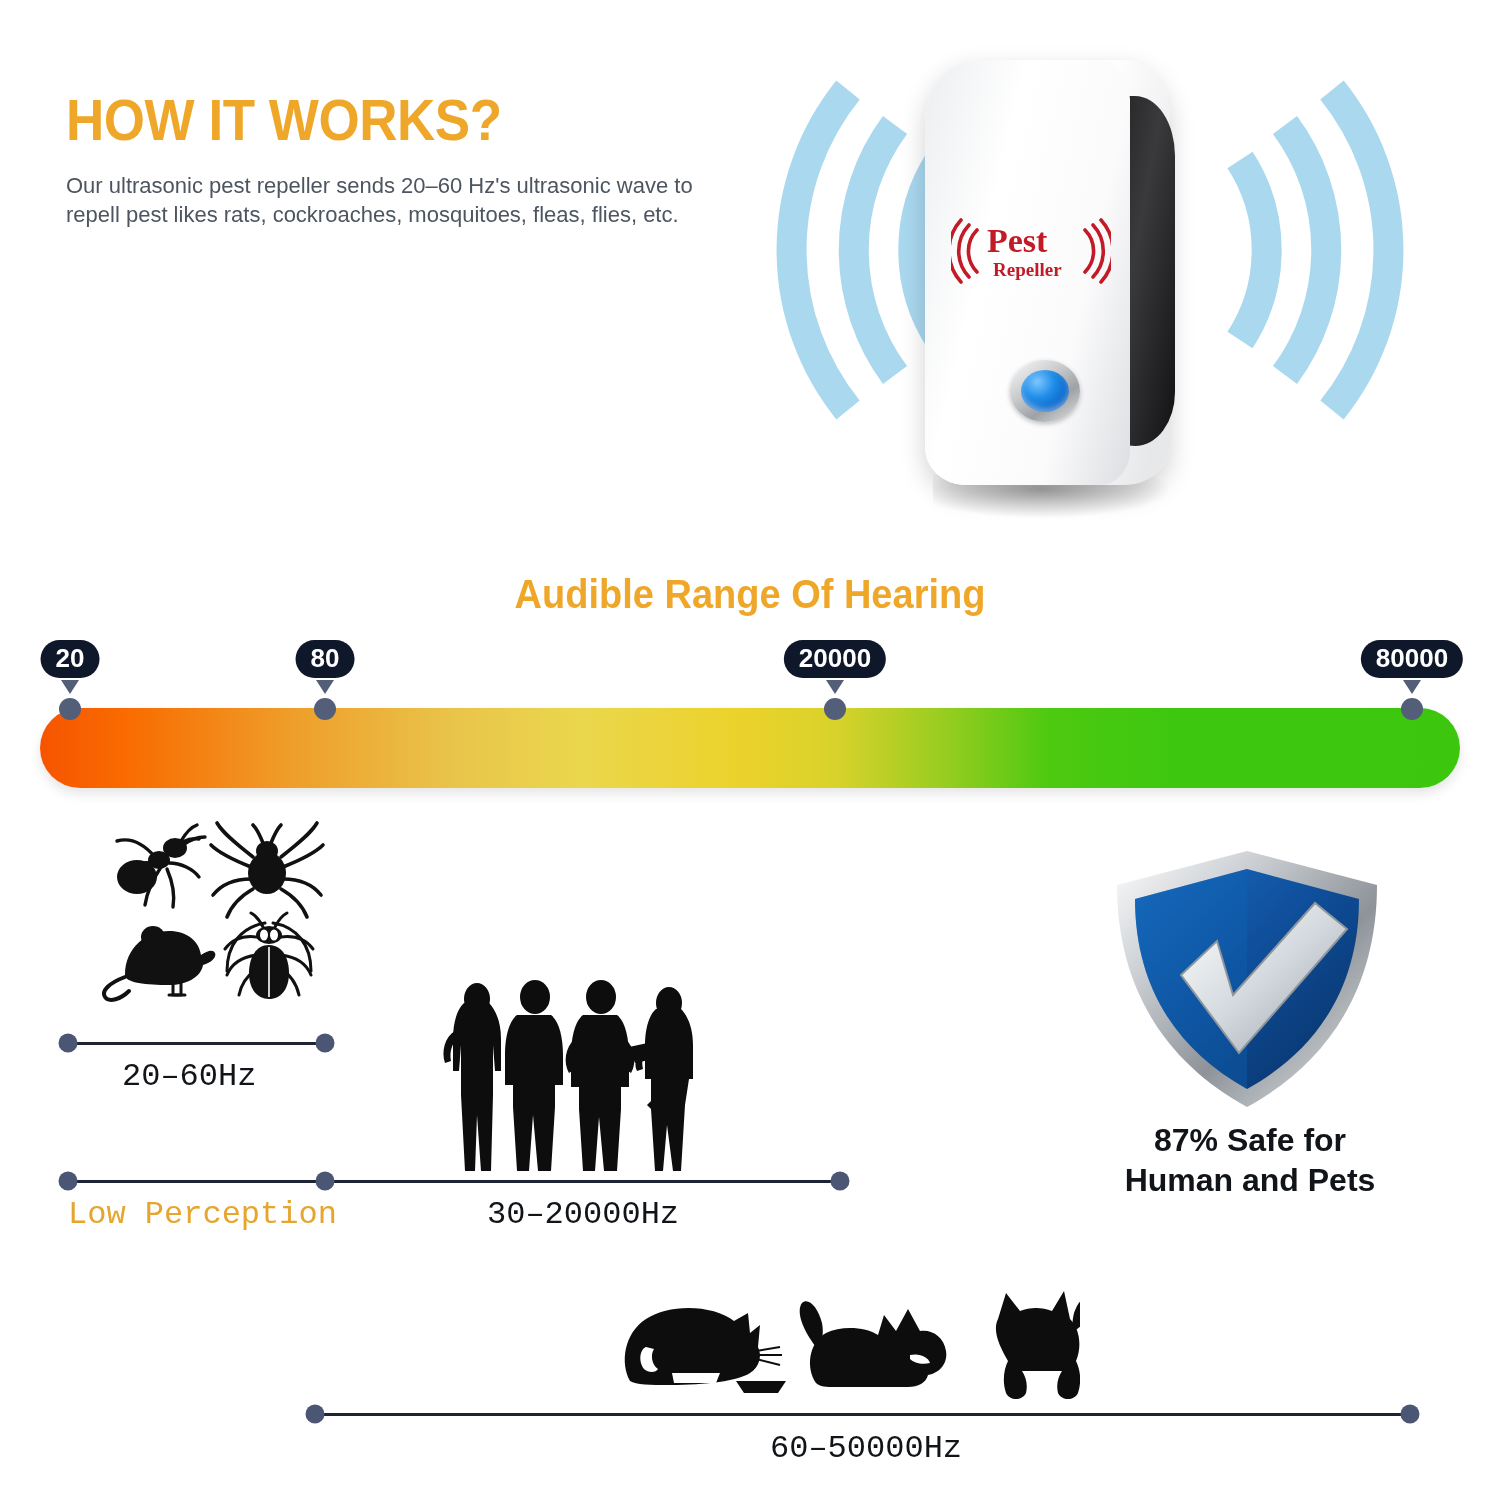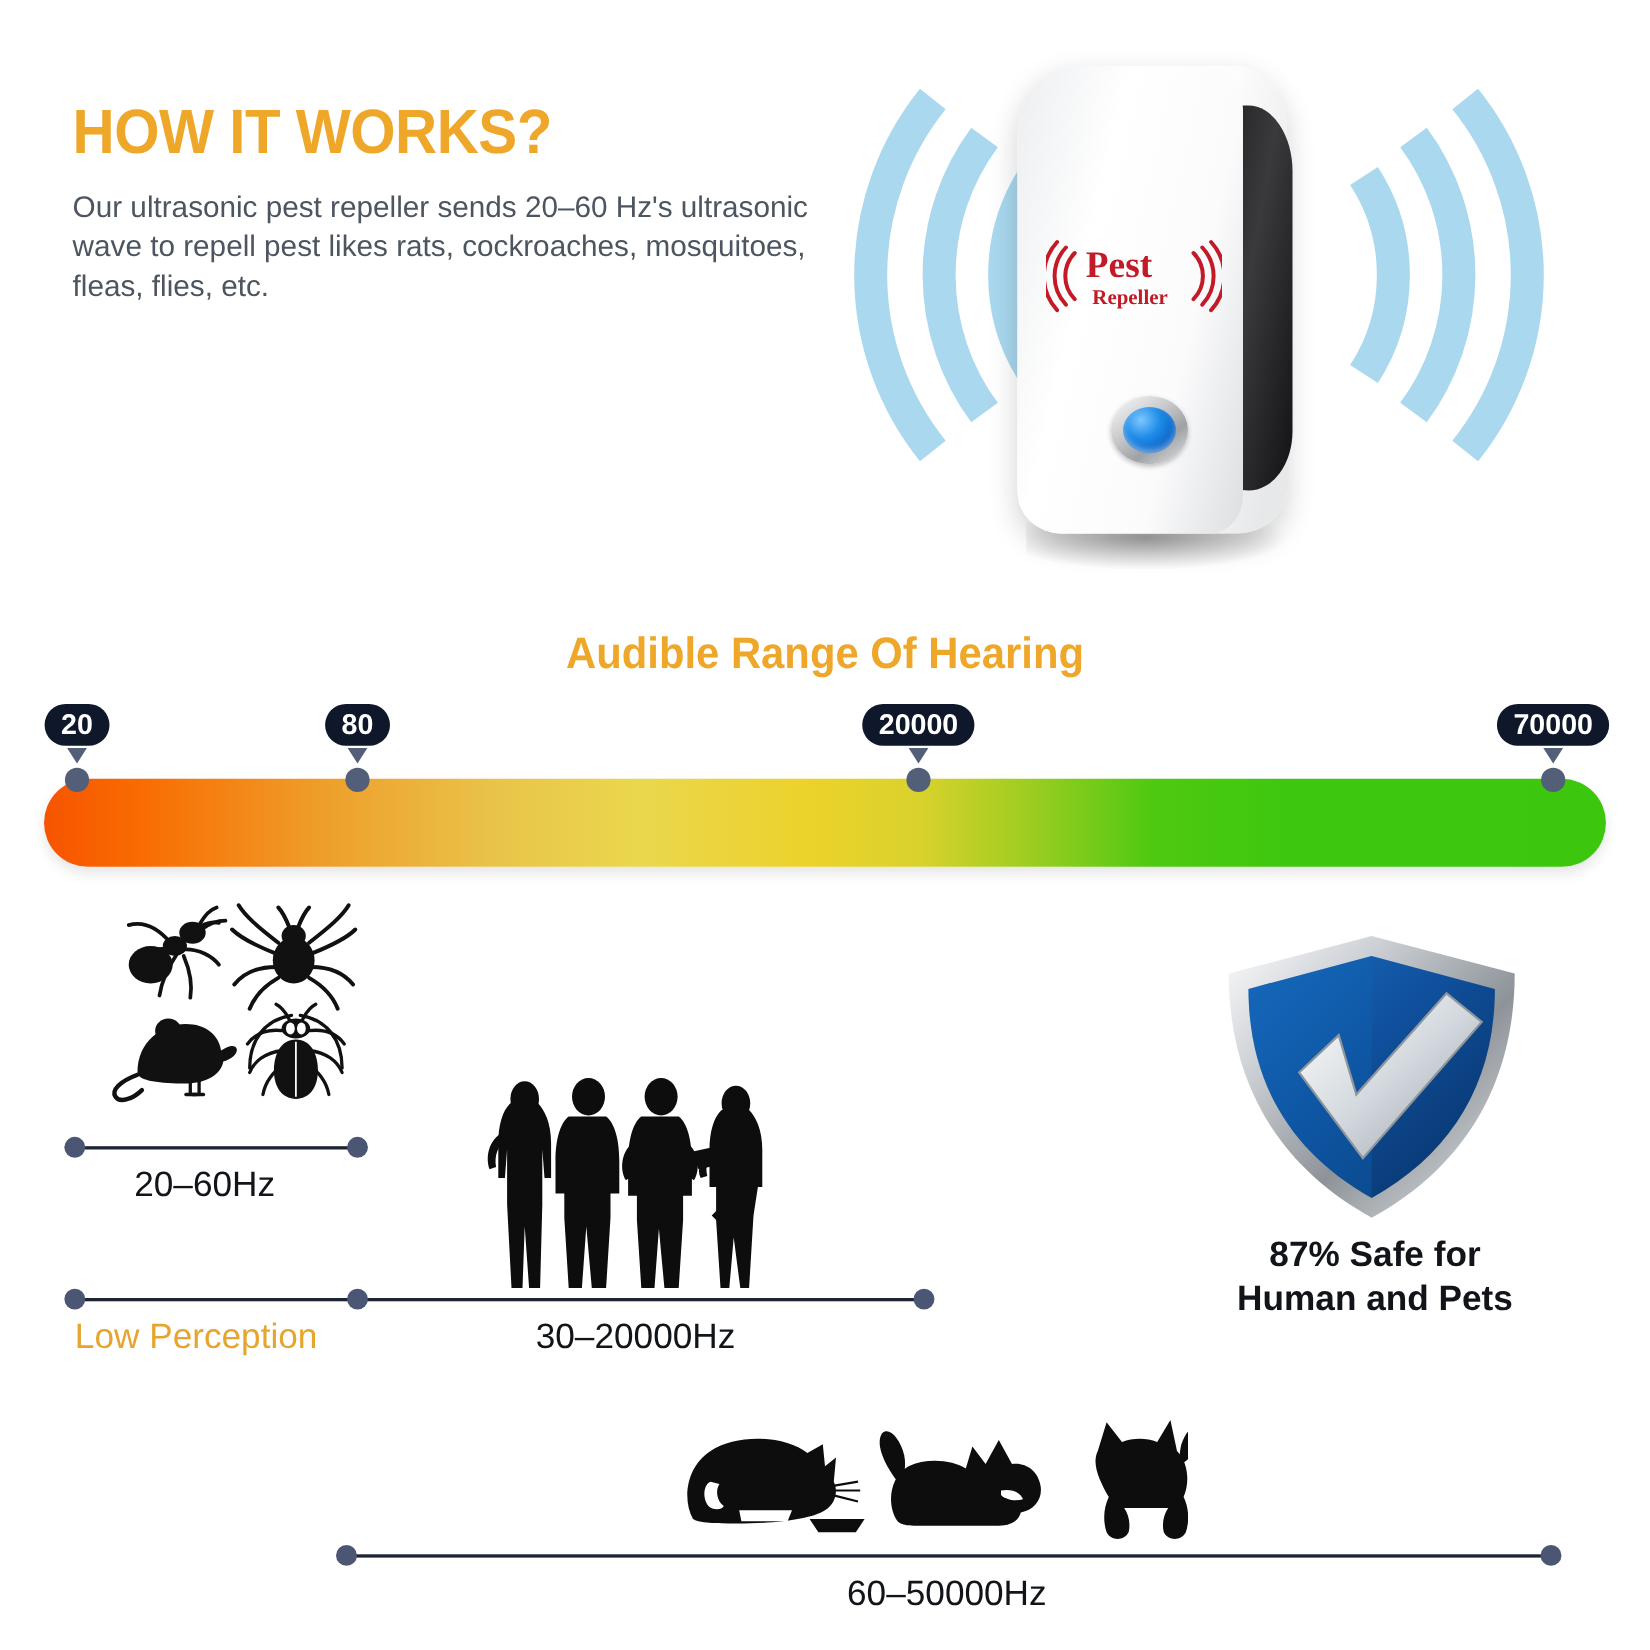--- a/index.html
+++ b/index.html
@@ -19,21 +19,21 @@
     font-size:57px;
     font-weight:bold;
     letter-spacing:-0.5px;
     color:#efa72a;
     font-family:"Liberation Sans","DejaVu Sans",sans-serif;
     transform:scaleX(0.93);transform-origin:left center;
     line-height:1.0;
   }
   #headline p{
     margin:22px 0 0 0;
-    font-size:27px;
+    font-size:22px;
     line-height:1.33;
     color:#4d5560;
     font-weight:normal;
     font-family:"Liberation Sans","DejaVu Sans",sans-serif;
   }
 
   
   #device-area{left:690px;top:40px;width:800px;height:500px;}
 
   .waves{position:absolute;top:0;}
@@ -135,21 +135,21 @@
   #pets{left:610px;top:1285px;width:470px;height:125px;}
   #shield{left:1105px;top:845px;width:285px;height:290px;}
 
   .range-line{position:absolute;height:3px;background:#1d2433;}
   .range-dot{
     position:absolute;width:19px;height:19px;border-radius:50%;
     background:#4a5673;transform:translate(-50%,-50%);
   }
   .range-label{
     position:absolute;font-size:32px;color:#111418;white-space:nowrap;
-    font-family:Liberation Sans, sans-serif;
+    font-family:Liberation Mono, monospace;
   }
   .range-label.accent{color:#e5a52e;}
 
   #safe-text{
     position:absolute;left:1060px;top:1120px;width:380px;text-align:center;
     font-size:32px;font-weight:bold;line-height:1.25;color:#111418;
     font-family:"Liberation Sans","DejaVu Sans",sans-serif;
   }
 </style>
 </head>
@@ -222,21 +222,21 @@
     <div class="dot" style="top:58px;"></div>
   </div>
 
   <div class="tick" style="left:835px;top:0;">
     <div class="pill" style="top:0;">20000</div>
     <div class="pointer" style="top:40px;"></div>
     <div class="dot" style="top:58px;"></div>
   </div>
 
   <div class="tick" style="left:1412px;top:0;">
-    <div class="pill" style="top:0;">70000</div>
+    <div class="pill" style="top:0;">80000</div>
     <div class="pointer" style="top:40px;"></div>
     <div class="dot" style="top:58px;"></div>
   </div>
 </div>
 
 <svg class="abs" id="pests" viewBox="0 0 250 190">
 
   <g fill="#111">
     <ellipse cx="42" cy="62" rx="20" ry="17"></ellipse>
     <ellipse cx="64" cy="45" rx="11" ry="9"></ellipse>

